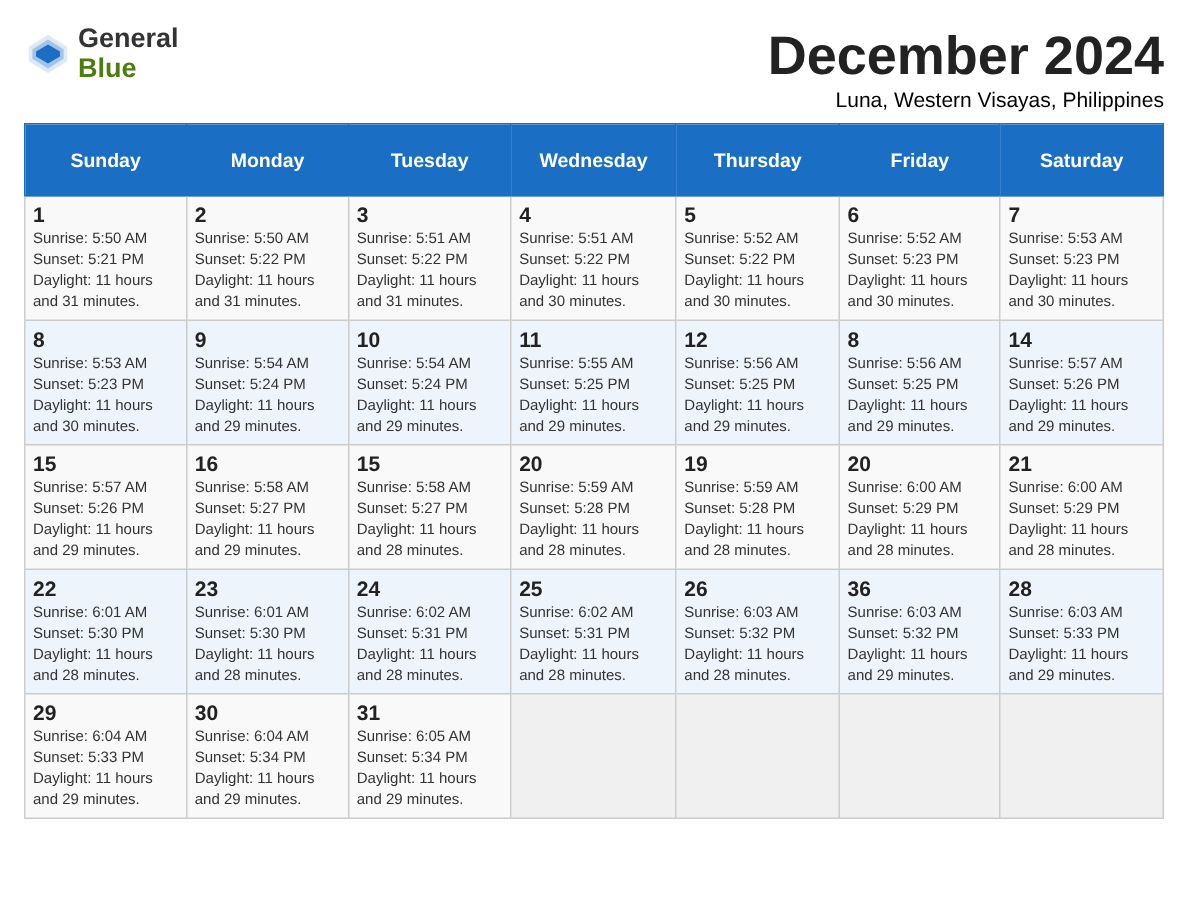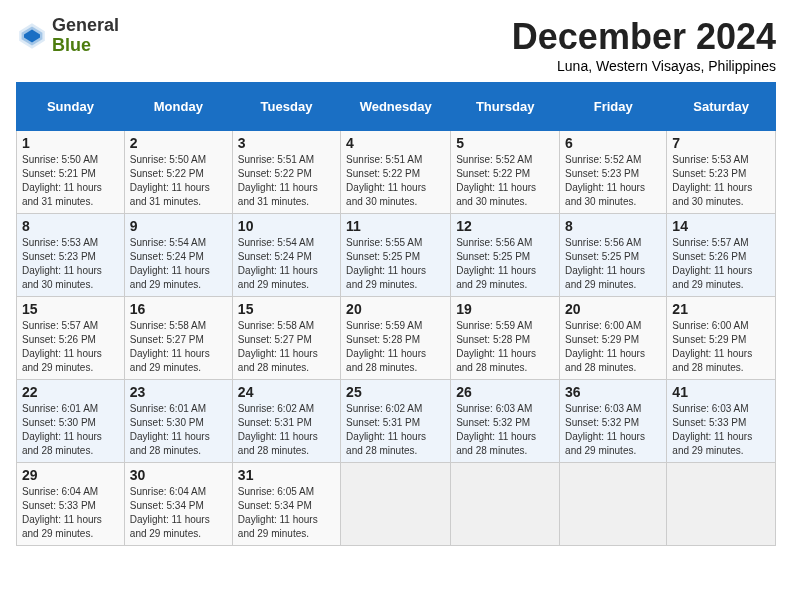--- a/index.html
+++ b/index.html
@@ -176,21 +176,21 @@
         <td><span class="day-num">23</span>
         <span class="day-detail">Sunrise: 6:01 AM<br>Sunset: 5:30 PM<br>Daylight: 11 hours and 28 minutes.</span></td>
         <td><span class="day-num">24</span>
         <span class="day-detail">Sunrise: 6:02 AM<br>Sunset: 5:31 PM<br>Daylight: 11 hours and 28 minutes.</span></td>
         <td><span class="day-num">25</span>
         <span class="day-detail">Sunrise: 6:02 AM<br>Sunset: 5:31 PM<br>Daylight: 11 hours and 28 minutes.</span></td>
         <td><span class="day-num">26</span>
         <span class="day-detail">Sunrise: 6:03 AM<br>Sunset: 5:32 PM<br>Daylight: 11 hours and 28 minutes.</span></td>
         <td><span class="day-num">36</span>
         <span class="day-detail">Sunrise: 6:03 AM<br>Sunset: 5:32 PM<br>Daylight: 11 hours and 29 minutes.</span></td>
-        <td><span class="day-num">41</span>
+        <td><span class="day-num">28</span>
         <span class="day-detail">Sunrise: 6:03 AM<br>Sunset: 5:33 PM<br>Daylight: 11 hours and 29 minutes.</span></td>
       </tr>
       <tr>
         <td><span class="day-num">29</span>
         <span class="day-detail">Sunrise: 6:04 AM<br>Sunset: 5:33 PM<br>Daylight: 11 hours and 29 minutes.</span></td>
         <td><span class="day-num">30</span>
         <span class="day-detail">Sunrise: 6:04 AM<br>Sunset: 5:34 PM<br>Daylight: 11 hours and 29 minutes.</span></td>
         <td><span class="day-num">31</span>
         <span class="day-detail">Sunrise: 6:05 AM<br>Sunset: 5:34 PM<br>Daylight: 11 hours and 29 minutes.</span></td>
         <td class="empty-cell"></td>

